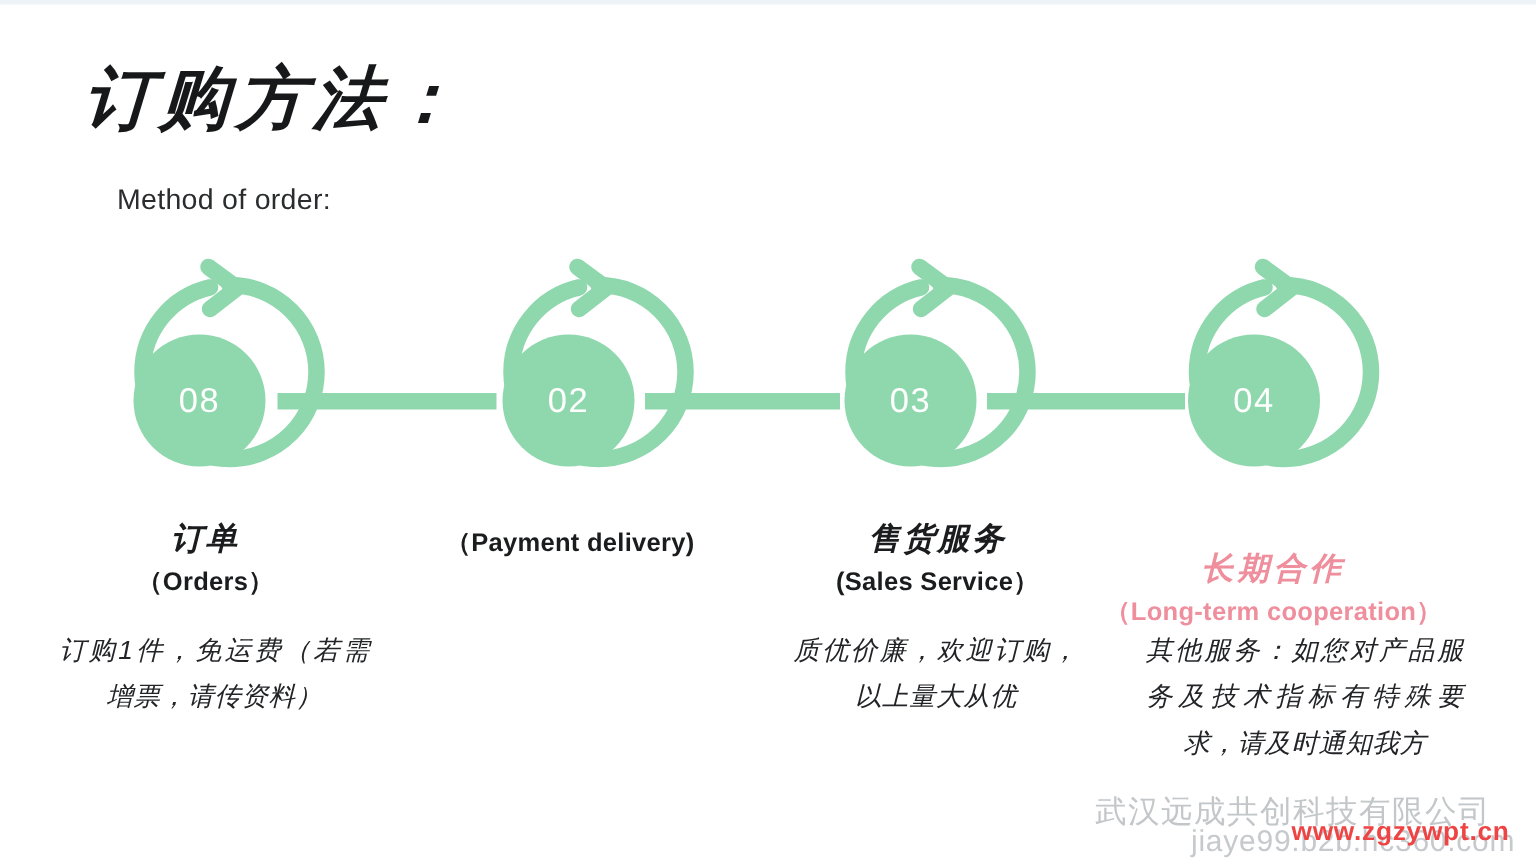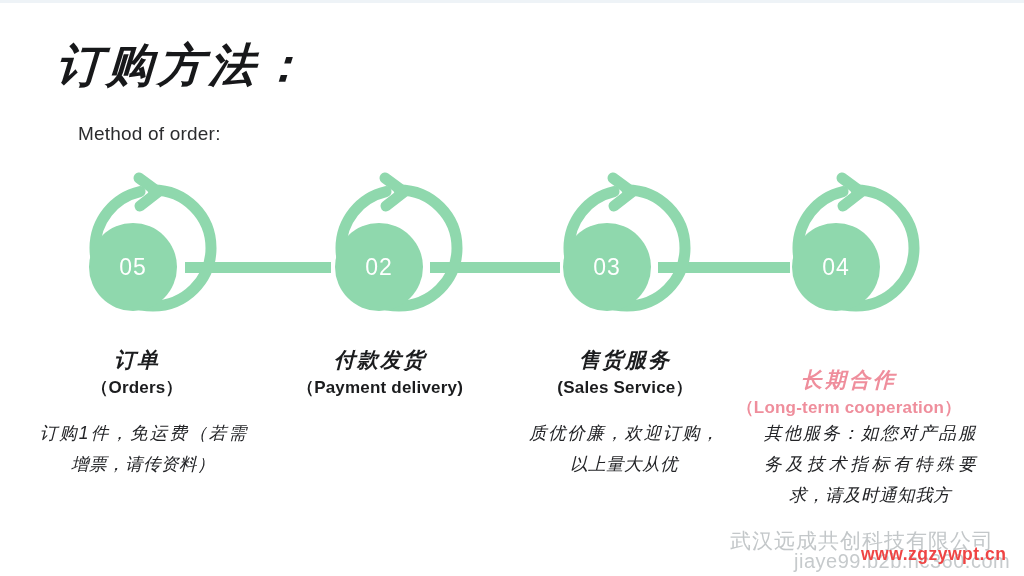--- a/index.html
+++ b/index.html
@@ -180,32 +180,31 @@
       <circle cx="607" cy="107" r="44" fill="#8FD8AD"></circle>
     </g>
 
     <g>
       <path d="M 856 30 A 58 58 0 1 1 798 88 A 58 58 0 0 1 843 31.6" fill="none" stroke="#8FD8AD" stroke-width="11" stroke-linecap="round"></path>
       <path d="M 842 18 L 861 32 L 843 46" fill="none" stroke="#8FD8AD" stroke-width="11" stroke-linecap="round" stroke-linejoin="round"></path>
       <circle cx="836" cy="107" r="44" fill="#8FD8AD"></circle>
     </g>
   </svg>
 
-  <div class="num-label" style="left:133px; top:267px;">05</div>
+  <div class="num-label" style="left:133px; top:267px;">08</div>
   <div class="num-label" style="left:379px; top:267px;">02</div>
   <div class="num-label" style="left:607px; top:267px;">03</div>
   <div class="num-label" style="left:836px; top:267px;">04</div>
 
   <div class="caption" style="left:137px; top:349px;">
     <span class="cn">订单</span>
     <span class="en">（Orders）</span>
   </div>
 
   <div class="caption" style="left:380px; top:349px;">
-    <span class="cn">付款发货</span>
     <span class="en">（Payment delivery)</span>
   </div>
 
   <div class="caption" style="left:625px; top:349px;">
     <span class="cn">售货服务</span>
     <span class="en">(Sales Service）</span>
   </div>
 
   <div class="caption accent" style="left:849px; top:345px;margin-top:24px;">
     <span class="cn">长期合作</span>

